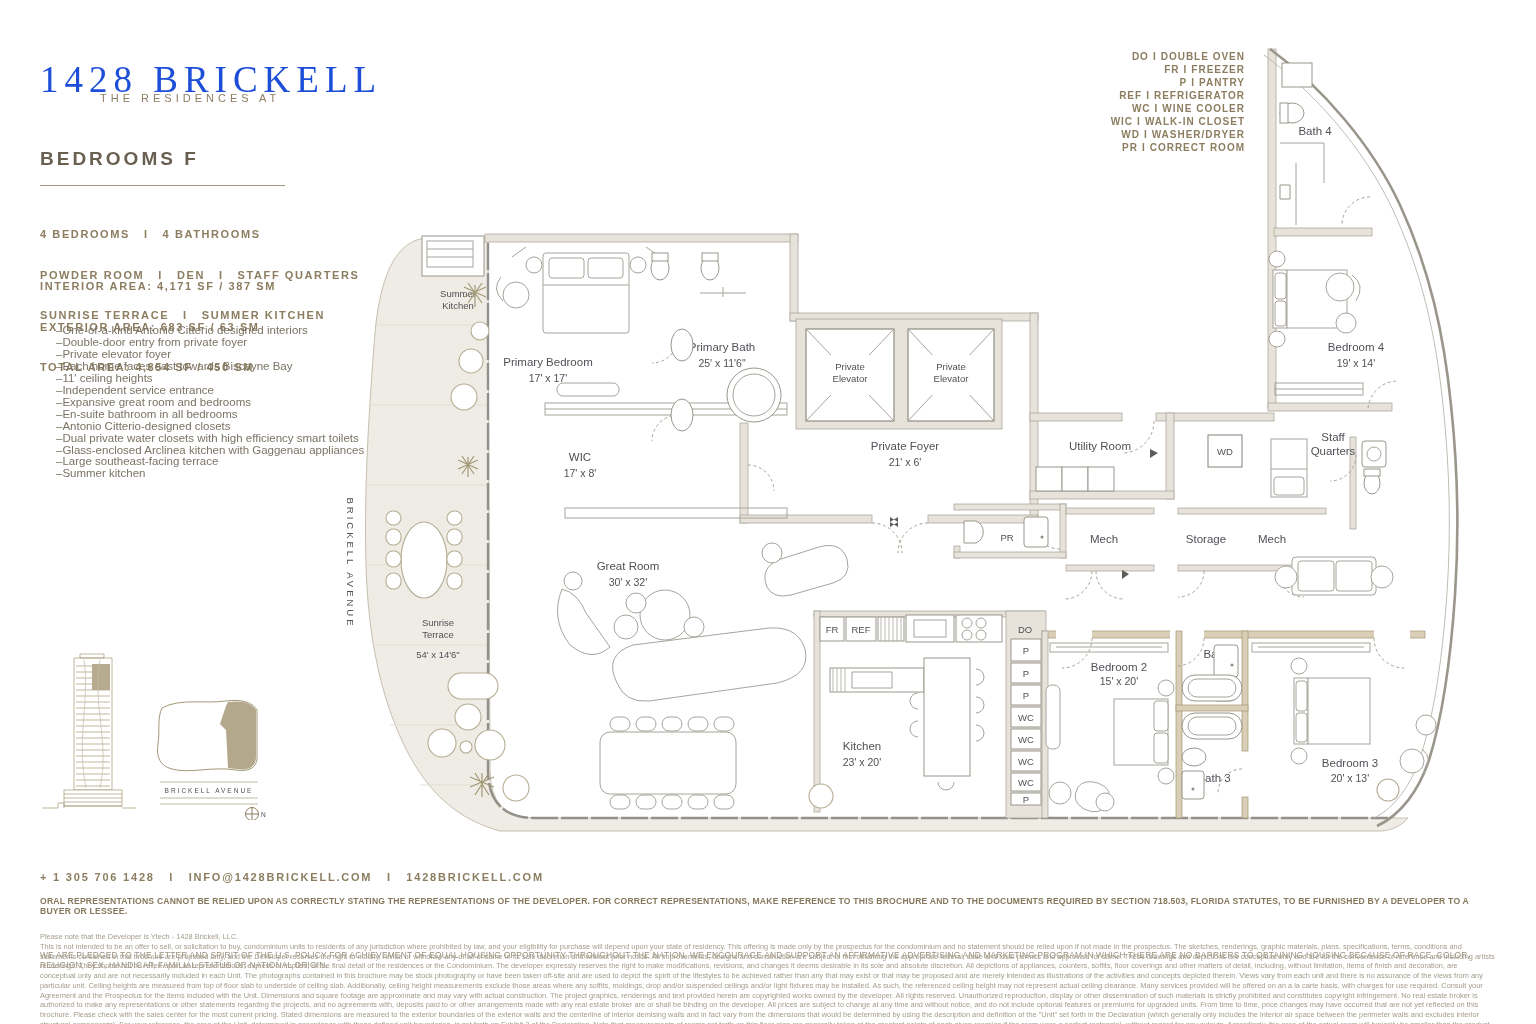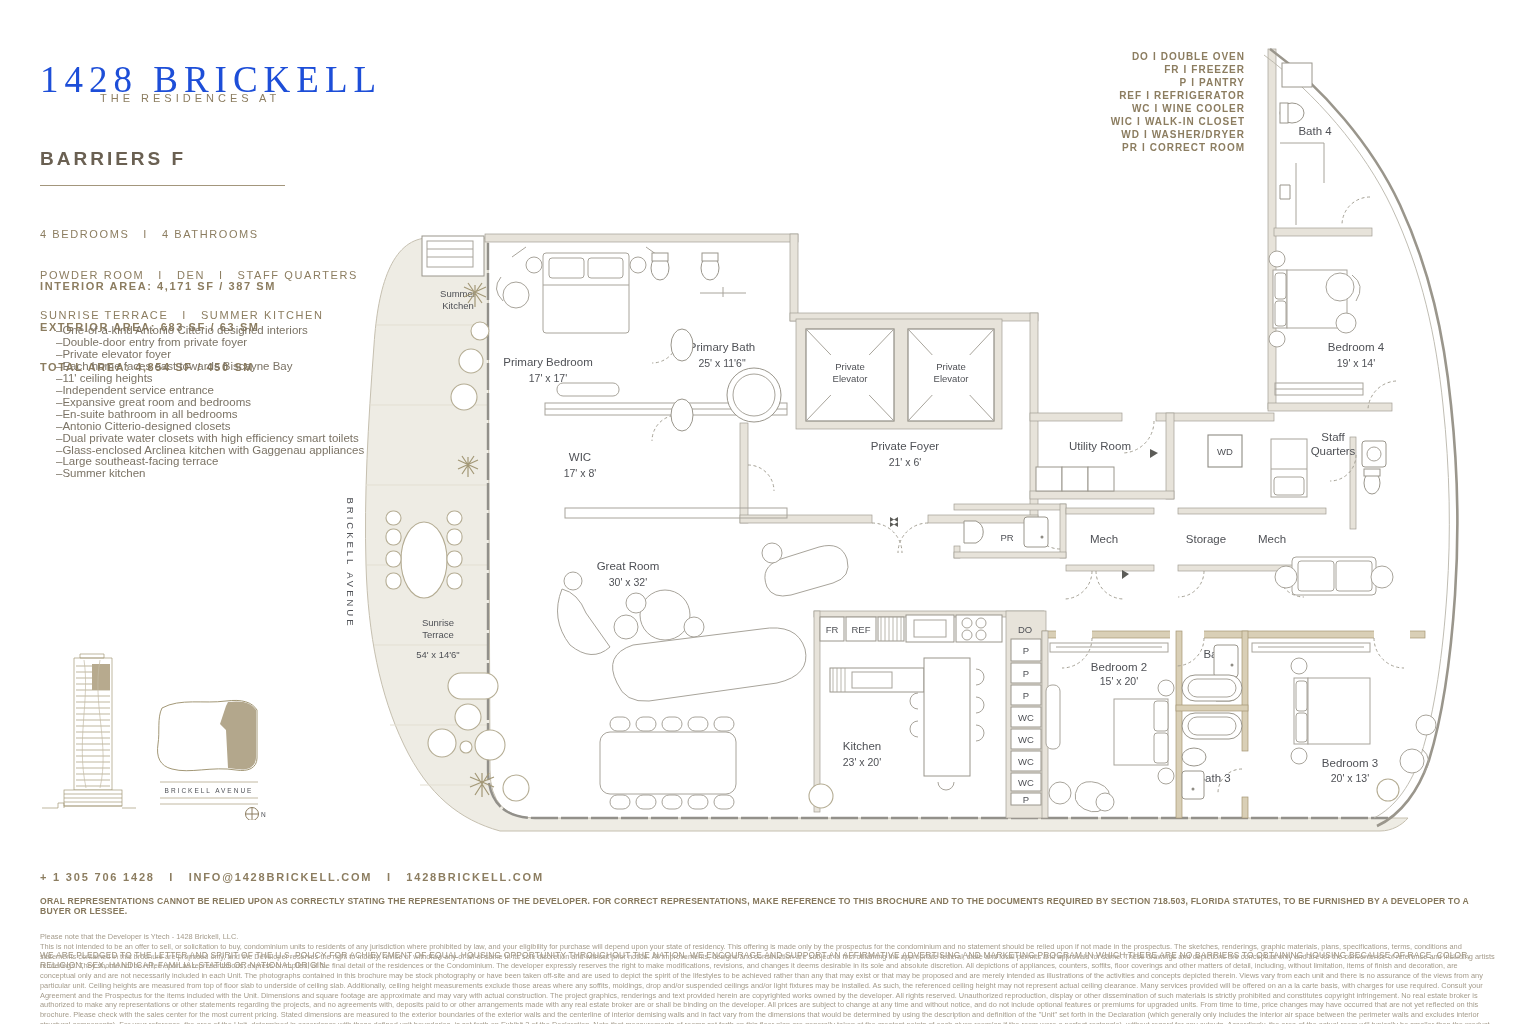--- a/index.html
+++ b/index.html
@@ -4,21 +4,21 @@
 <style>
   html,body{margin:0;padding:0;}
   body{width:1536px;height:1024px;background:#ffffff;position:relative;overflow:hidden;
        font-family:"Liberation Sans",sans-serif;-webkit-font-smoothing:antialiased;}
   .abs{position:absolute;}
   
   .brand-pre{left:100px;top:44px;font-size:11px;letter-spacing:4px;color:#8c7d60;font-weight:500;margin-top:48px;}
   .brand-name{left:40px;top:58px;font-family:"Liberation Serif",serif;font-size:37px;letter-spacing:6px;color:#1d4ed8;font-weight:400;text-align:center;}
   .res-title{left:40px;top:148px;font-size:19px;font-weight:700;letter-spacing:3px;color:#6a6052;}
   .rule{left:40px;top:185px;width:245px;border-top:1px solid #a3967c;height:0;}
-  .program{left:40px;top:201px;font-size:11px;font-weight:400;letter-spacing:1.6px;color:#8c7d60;line-height:13.5px;white-space:pre-wrap;}
+  .program{left:40px;top:201px;font-size:11px;font-weight:700;letter-spacing:1.6px;color:#8c7d60;line-height:13.5px;white-space:pre-wrap;}
   .areas{left:40px;top:253px;font-size:11px;font-weight:700;letter-spacing:1.6px;color:#8c7d60;line-height:13.5px;white-space:pre-wrap;}
   .features{left:40px;top:325px;font-size:11.5px;color:#7b7365;line-height:11.95px;margin-left:16px;}
   .features div{white-space:pre;}
   
   .legend{left:1040px;top:50px;width:205px;font-size:10px;font-weight:700;letter-spacing:1px;color:#8c7d60;}
   .lg-row{display:flex;justify-content:flex-end;line-height:13px;}
   .lg-sep{padding:0 4px;}
   
   .contact{left:40px;top:857px;font-size:11px;font-weight:700;letter-spacing:1.8px;color:#8c7d60;white-space:pre-wrap;margin-top:14px;}
   .disc1{left:40px;top:896px;width:1460px;font-size:8.6px;font-weight:700;letter-spacing:.2px;color:#85775b;}
@@ -35,21 +35,21 @@
   .furn{fill:#ffffff;stroke:#a8a49b;stroke-width:1;}
   .furnl{fill:none;stroke:#a8a49b;stroke-width:1;}
   .tfurn{fill:#ffffff;stroke:#b5ad94;stroke-width:1.1;}
   .fix{fill:#ffffff;stroke:#9a968c;stroke-width:1;}
 </style>
 </head>
 <body>
 
 <div class="abs brand-pre">THE RESIDENCES AT</div>
 <div class="abs brand-name">1428 BRICKELL</div>
-<div class="abs res-title">BARRIERS F</div>
+<div class="abs res-title">BEDROOMS F</div>
 <div class="abs rule"></div>
 
 <div class="abs program">
   <div>4 BEDROOMS   I   4 BATHROOMS</div>
   <div>POWDER ROOM   I   DEN   I   STAFF QUARTERS</div>
   <div>SUNRISE TERRACE   I   SUMMER KITCHEN</div>
 </div>
 
 <div class="abs areas">
   <div>INTERIOR AREA: 4,171 SF / 387 SM</div>

